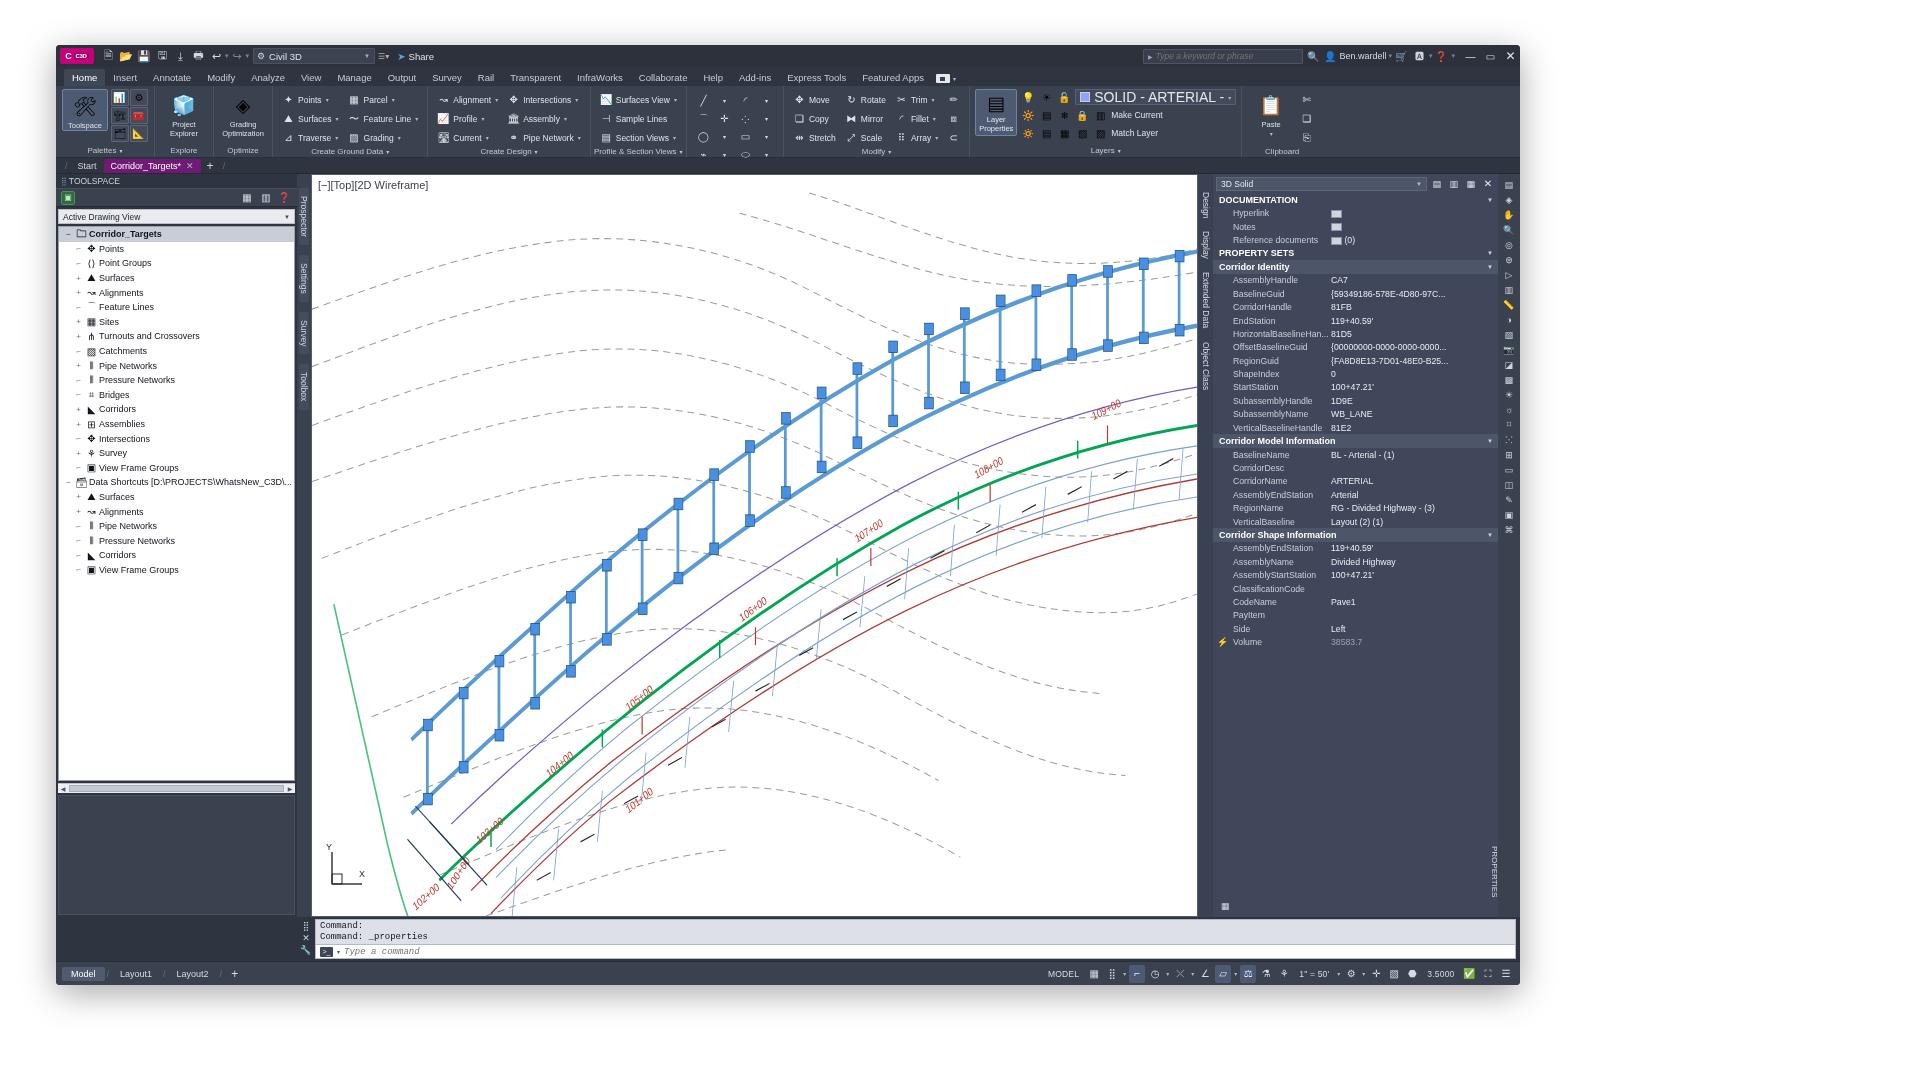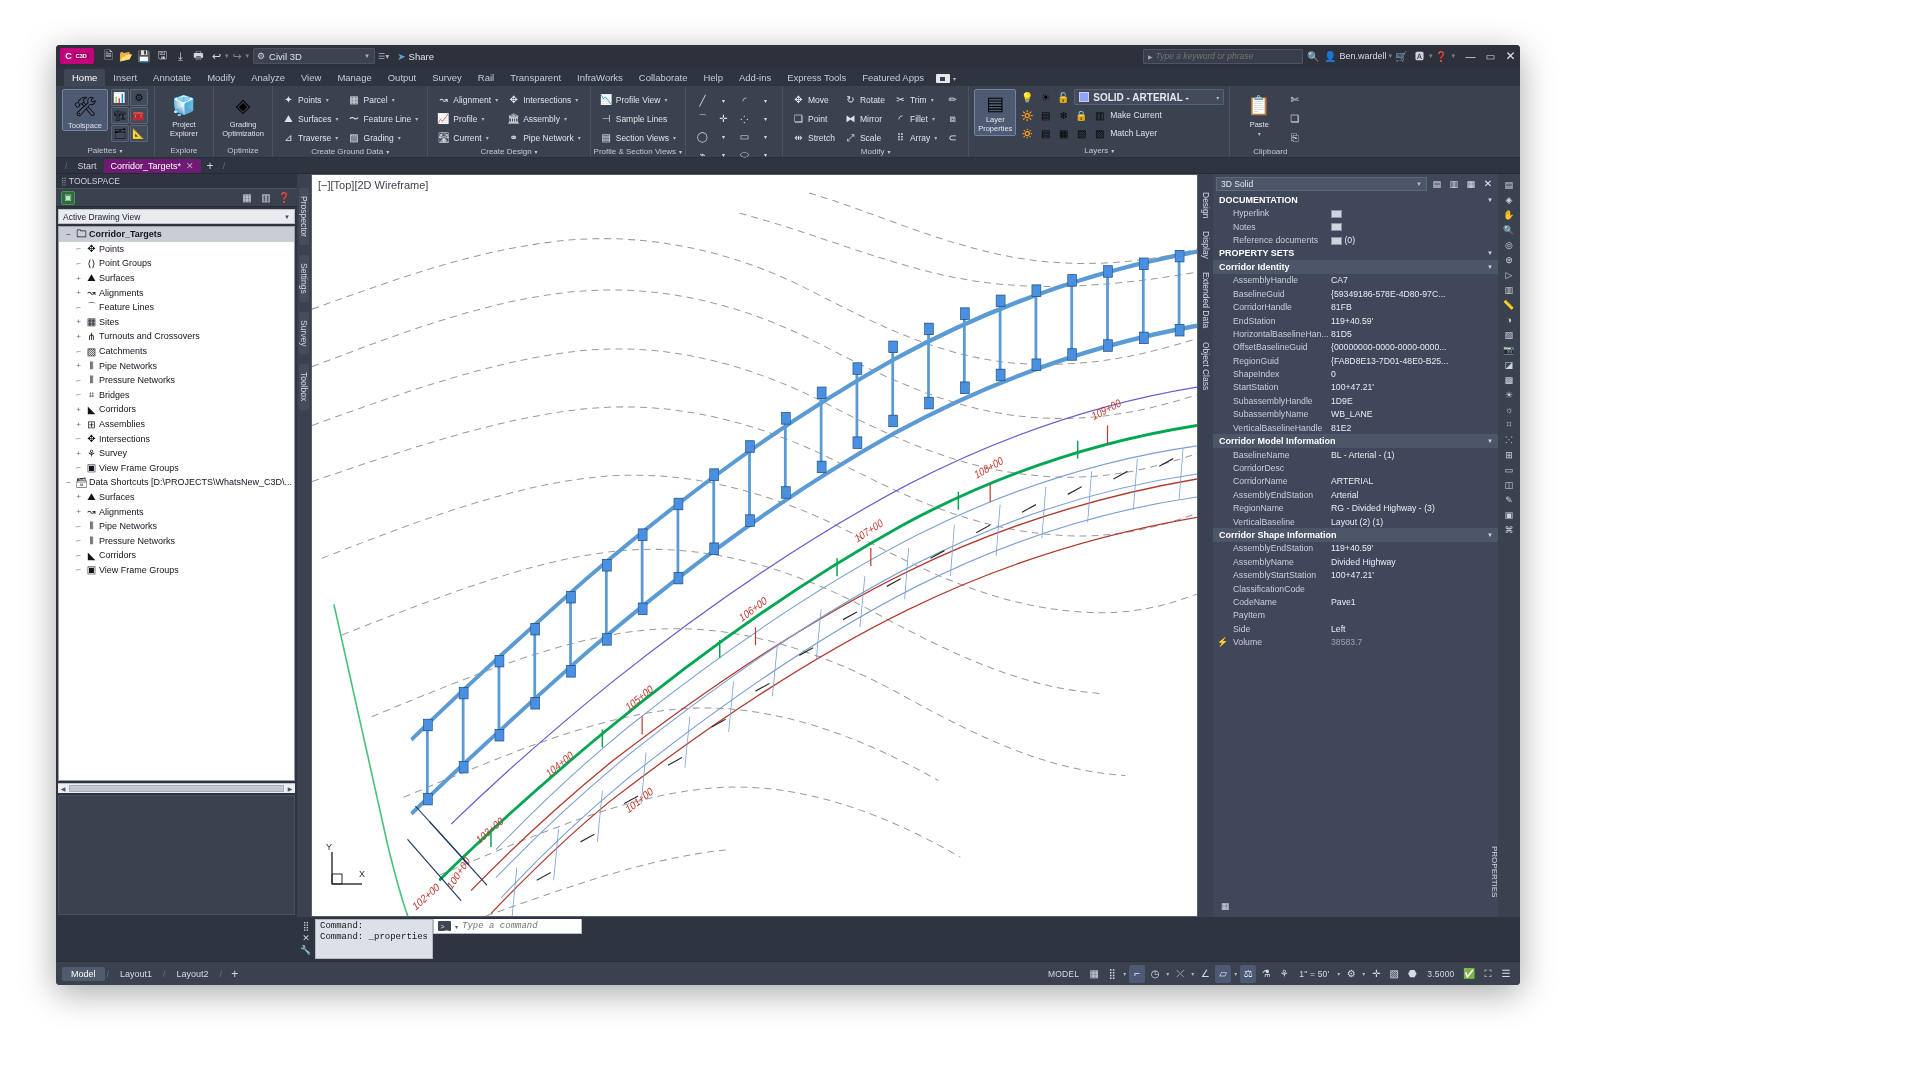--- a/index.html
+++ b/index.html
@@ -114,21 +114,21 @@
   .layer-big { width:42px; display:flex; flex-direction:column; align-items:center;
                background:#4d5a71; border:1px solid #6f83a3; border-radius:2px; padding:2px 0;}
   .layer-big .gly { font-size:19px; }
   .layer-big .lbl { font-size:7.5px; color:#e4e8ee; text-align:center; line-height:9px;}
   .layercol { display:flex; flex-direction:column; gap:2px; }
   .layerrow { display:flex; align-items:center; gap:3px; height:16px; }
   .layersel { display:flex; align-items:center; gap:4px; background:#434b5b;
               border:1px solid #5a6playeholder; height:16px; padding:0 4px;
               border:1px solid #59617a; border-radius:1px; min-width:150px;}
   .layersel .sw { width:10px; height:10px; background:#8da4ff; border:1px solid #ccd; }
-  .layersel .nm { font-size:10px; color:#e3e7ee;font-weight:bold; }
+  .layersel .nm { font-size:14px; color:#e3e7ee; }
   .layersel .cv { margin-left:auto; font-size:6px; color:#b0b7c2;}
   .mini-ic { font-size:10px; width:15px; text-align:center; }
   .layertext { font-size:8.5px; color:#dfe3ea; }
 
   
   .filetabs {
     height:16px; background:#2e3440; display:flex; align-items:center;
     padding-left:6px; gap:0; flex:none; border-bottom:1px solid #242933;
   }
   .fsep { color:#616a7c; font-size:9px; margin:0 3px;}
@@ -219,21 +219,21 @@
             align-items:center; gap:2px; padding-top:4px; flex:none; }
   .rsb { width:18px; height:13px; display:flex; align-items:center; justify-content:center;
          font-size:9px; color:#cfd5de; }
 
   
   .cmdzone { height:44px; background:#2e3440; display:flex; align-items:stretch; flex:none;
              padding:2px 4px 2px 0; }
   .cmd-left { width:241px; flex:none; }
   .cmd-gutter { width:18px; display:flex; flex-direction:column; align-items:center;
                 gap:2px; padding-top:2px; color:#cfd5de; font-size:9px;}
-  .cmd-main { flex:1; display:flex; flex-direction:row; min-width:0; }
+  .cmd-main { flex:1; display:flex; flex-direction:column; min-width:0; }
   .cmd-hist { background:#dde0e6; border:1px solid #b4b9c3; padding:1px 4px;
               font-family:"Liberation Mono", monospace; font-size:9px; color:#12161d; line-height:11px;}
   .cmd-input { background:#ffffff; border:1px solid #b4b9c3; border-top:0;
                display:flex; align-items:center; gap:4px; padding:1px 4px; height:15px;}
   .cmd-input .pic { width:13px; height:10px; background:#3e4553; color:#e6e9ef;
                     font-size:7px; display:flex; align-items:center; justify-content:center;
                     border-radius:1px;}
   .cmd-input .cv { font-size:6px; color:#4c5361;}
   .cmd-input input { flex:1; border:0; outline:0; font-size:9px; color:#6f7683;
                      font-style:italic; font-family:"Liberation Mono", monospace; }
@@ -462,21 +462,21 @@
         <span>Create Design</span>
         <span class="cv">▾</span>
       </div>
     </div>
 
     <div class="panel">
       <div class="panel-body">
         <div class="rowbtns">
           <div class="rowbtn">
             <span class="ic">📉</span>
-            <span>Profile View</span>
+            <span>Surfaces View</span>
             <span class="cv">▾</span>
           </div>
           <div class="rowbtn">
             <span class="ic">⊣</span>
             <span>Sample Lines</span>
           </div>
           <div class="rowbtn">
             <span class="ic">▤</span>
             <span>Section Views</span>
             <span class="cv">▾</span>
@@ -520,21 +520,21 @@
 
     <div class="panel">
       <div class="panel-body">
         <div class="rowbtns">
           <div class="rowbtn">
             <span class="ic">✥</span>
             <span>Move</span>
           </div>
           <div class="rowbtn">
             <span class="ic">❏</span>
-            <span>Point</span>
+            <span>Copy</span>
           </div>
           <div class="rowbtn">
             <span class="ic">⇹</span>
             <span>Stretch</span>
           </div>
         </div>
         <div class="rowbtns">
           <div class="rowbtn">
             <span class="ic">↻</span>
             <span>Rotate</span>

